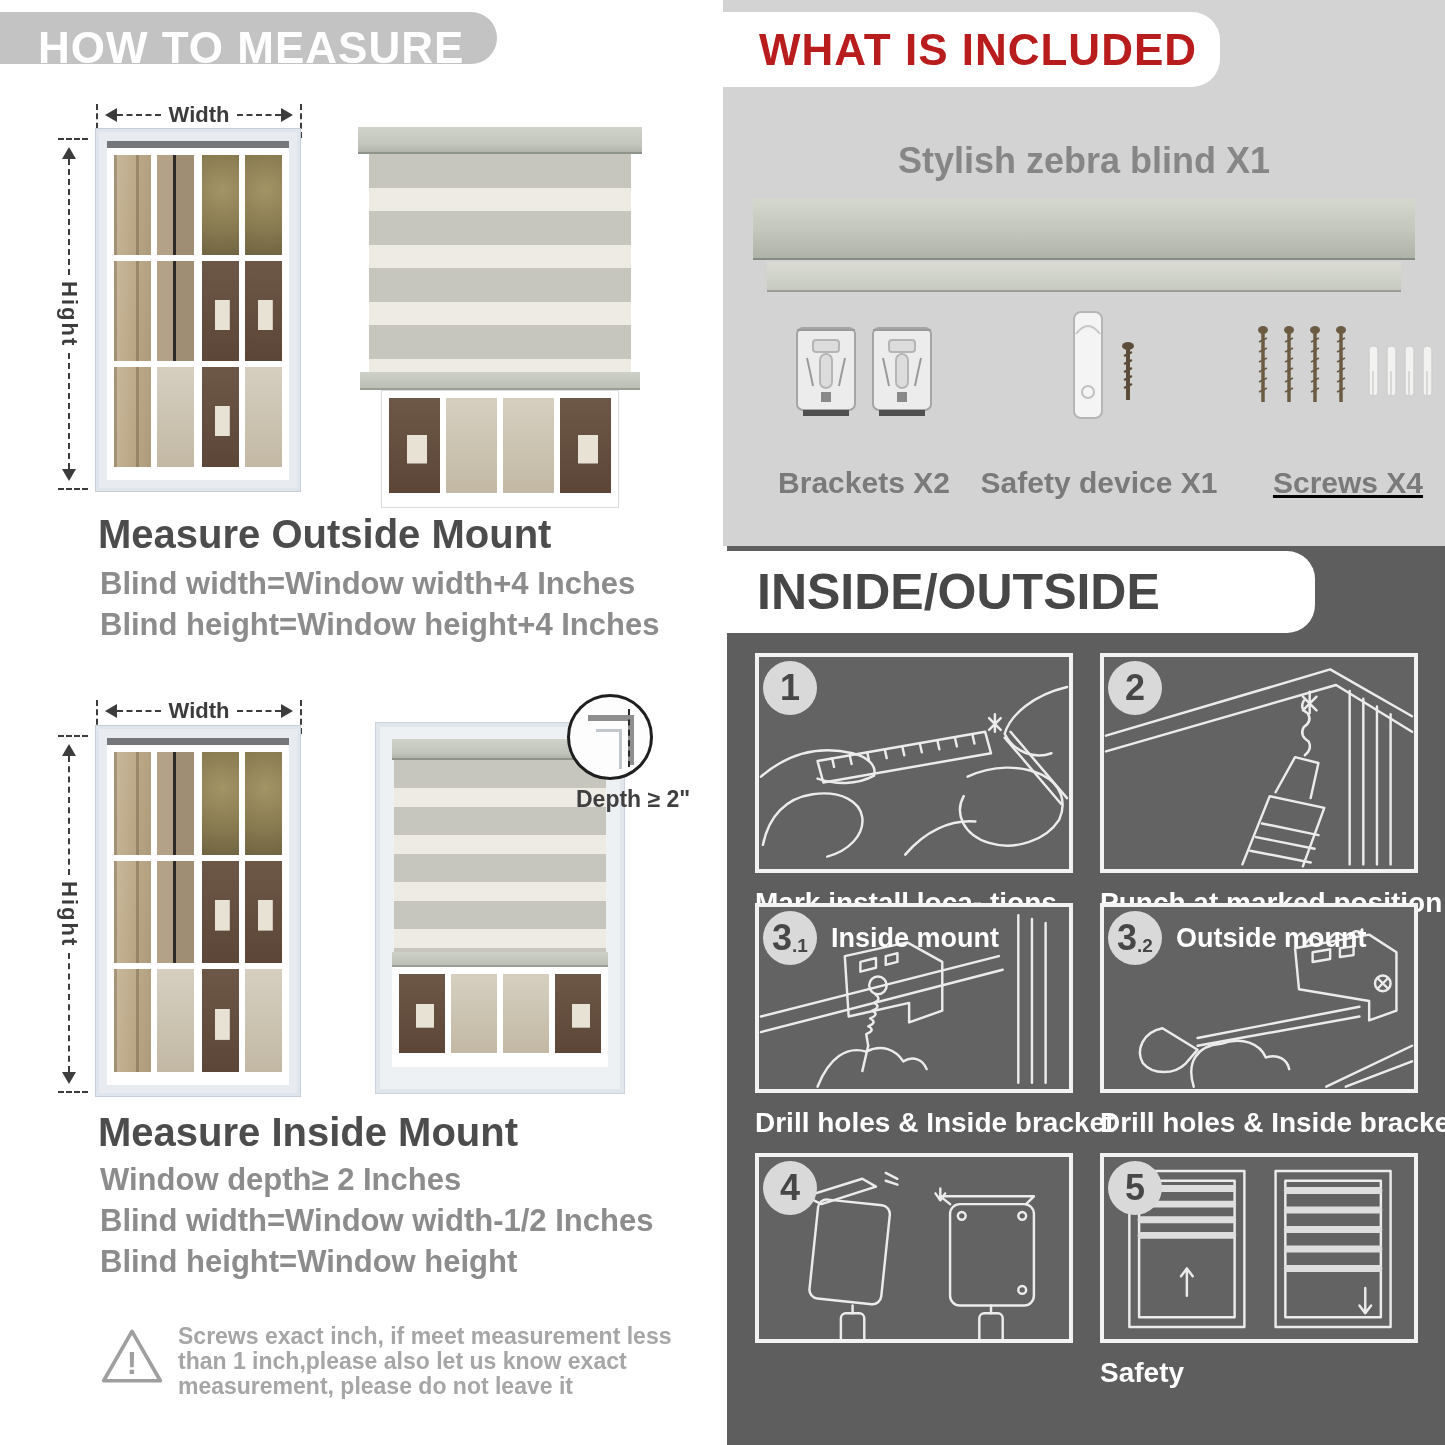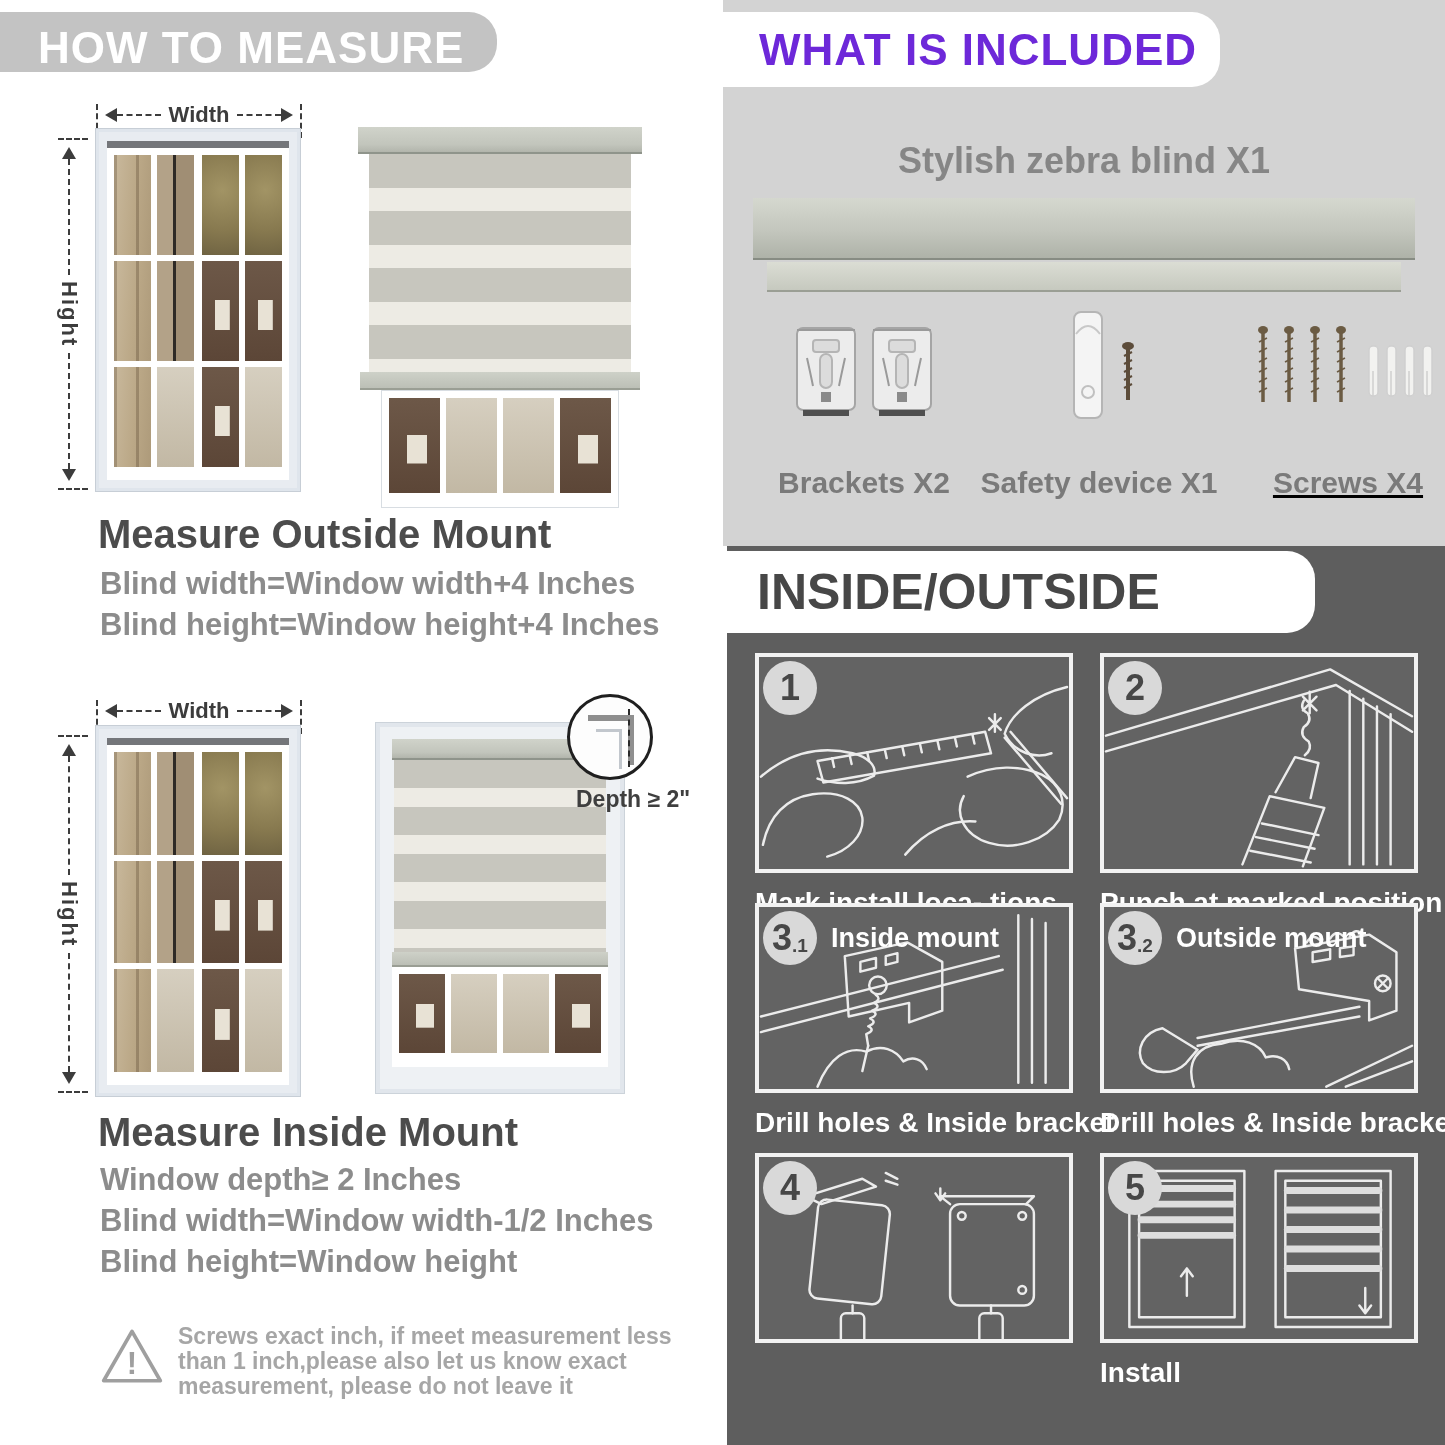--- a/index.html
+++ b/index.html
@@ -2,21 +2,21 @@
 <html><head>
 <meta charset="utf-8">
 <style>
   * { margin:0; padding:0; box-sizing:border-box; }
   html,body { width:1445px; height:1445px; background:#ffffff;
     font-family:"Liberation Sans", sans-serif; overflow:hidden; position:relative; }
 
   .abs { position:absolute; }
 
   
-  .how-header { left:0; top:12px; width:497px; height:60px; background:#c3c3c3;
+  .how-header { left:0; top:12px; width:497px; height:52px; background:#c3c3c3;
     border-radius:0 28px 28px 0; color:#ffffff; font-size:44px; font-weight:bold;
     line-height:72px; padding-left:38px; letter-spacing:1px; }
 
   
   .wdim { height:36px; display:flex; align-items:flex-start; color:#3c3c3c; }
   .wdim .tick { width:0; height:34px; border-left:2px dashed #3c3c3c; }
   .wdim .arrow-l { width:0;height:0;border:7px solid transparent; border-right:12px solid #3c3c3c; margin-top:4px;}
   .wdim .arrow-r { width:0;height:0;border:7px solid transparent; border-left:12px solid #3c3c3c; margin-top:4px;}
   .wdim .dash { flex:1; border-top:2px dashed #3c3c3c; margin-top:10px; }
   .wdim .lbl { font-size:22px; font-weight:bold; padding:0 8px; line-height:22px; }
@@ -61,21 +61,21 @@
   .mag .c-inner { position:absolute; top:32px; right:28px; width:26px; height:40px;
     border-top:3px solid #c2c7cd; border-right:3px solid #c2c7cd; }
   .mag .c-dash { position:absolute; top:12px; right:20px; height:58px; border-left:2px dashed #2a2a2a; }
   .depth-lbl { font-size:23px; font-weight:bold; color:#3f3f3f; }
 
   .warn-text { font-size:23px; font-weight:bold; color:#a6a6a6; line-height:25px; }
 
   
   .included-panel { left:723px; top:0; width:722px; height:546px; background:#d3d3d3; }
   .included-header { position:absolute; left:0; top:12px; width:497px; height:75px; background:#ffffff;
-    border-radius:0 28px 28px 0; color:#6d28d9; font-size:44px; font-weight:bold;
+    border-radius:0 28px 28px 0; color:#b91c1c; font-size:44px; font-weight:bold;
     line-height:75px; padding-left:36px; letter-spacing:1px; }
   .product-title { position:absolute; left:0; top:140px; width:100%; text-align:center;
     font-size:36px; font-weight:bold; color:#868686; }
   .headrail-top { position:absolute; left:30px; top:198px; width:662px; height:62px;
     background:linear-gradient(180deg,#d5d8cf 0%,#c3c6bd 55%,#aeb2a8 100%),
       repeating-linear-gradient(180deg, rgba(255,255,255,.15) 0 2px, transparent 2px 5px);
     border-bottom:2px solid #878c83; }
   .headrail-bottom { position:absolute; left:44px; top:262px; width:634px; height:30px;
     background:linear-gradient(180deg,#dbddd4 0%,#c6c9bf 100%); border-bottom:2px solid #9a9e94; }
   .item-group { position:absolute; top:334px; height:166px; display:flex; flex-direction:column;
@@ -512,15 +512,15 @@
             <line x1="188" y1="112" x2="282" y2="112"></line>
           </g>
           <path d="M268,132 L268,158 m-6,-8 l6,8 l6,-8"></path>
         </g>
       </svg>
       <div class="badge">
         <span>5</span>
           <span class="sub"></span>
       </div>
     </div>
-    <div class="step-caption">Install</div>
+    <div class="step-caption">Safety</div>
   </div>
 </div>
 
 </body></html>

